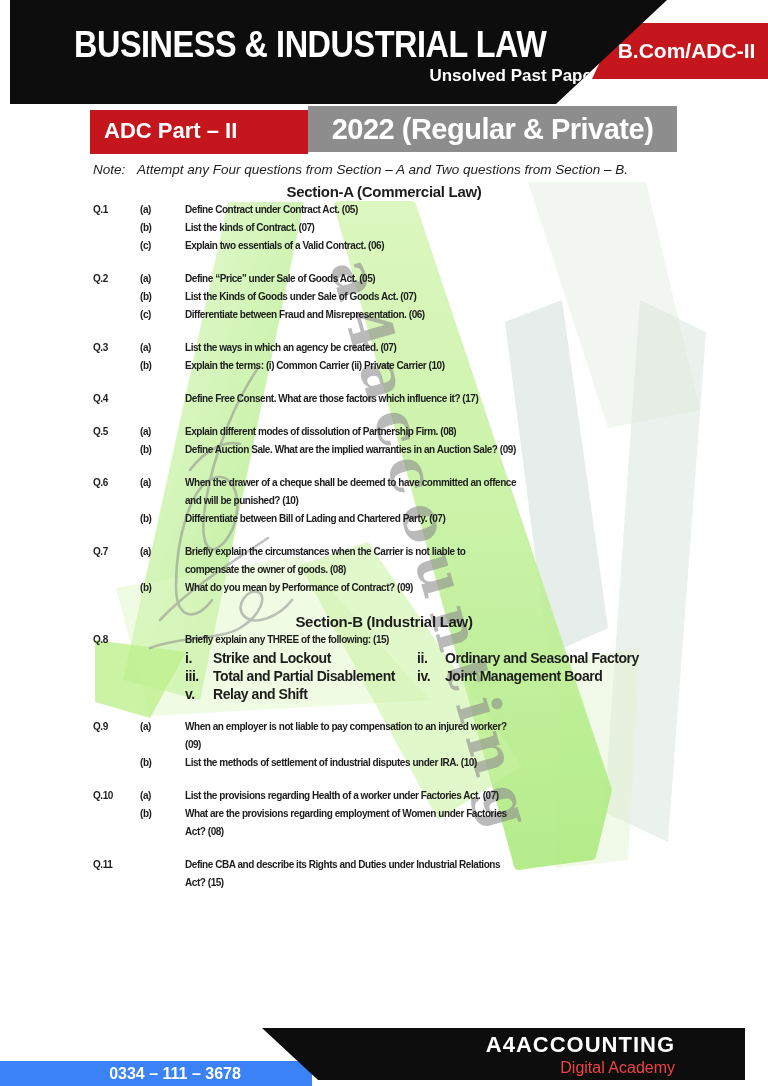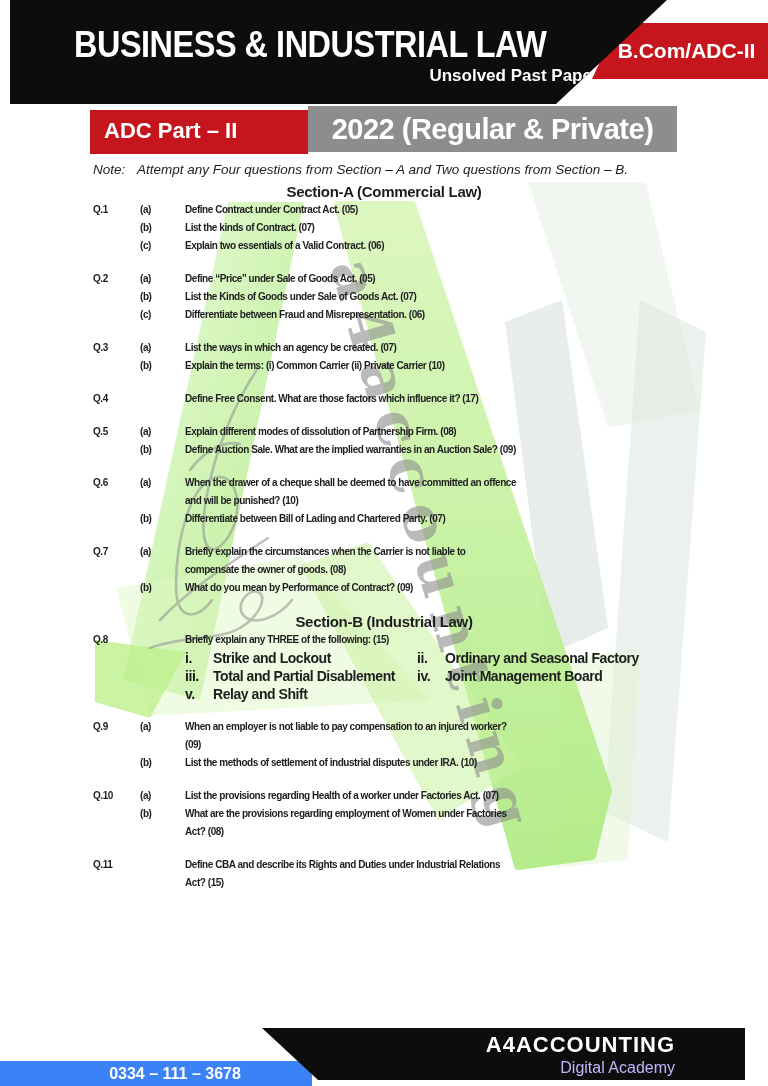--- a/index.html
+++ b/index.html
@@ -37,21 +37,21 @@
   .sub-marker{width:28px;flex:none;}
   
   .foot-red{position:absolute;left:0;top:1061px;width:312px;height:25px;background:#3b82f6;z-index:3;
         color:#fff;font-size:16px;font-weight:bold;line-height:25px;text-align:center;
         padding-left:38px;box-sizing:border-box;}
   .foot-black{position:absolute;left:0;top:1028px;width:745px;height:52px;background:#0d0d0d;z-index:4;
         clip-path:polygon(262px 0,100% 0,100% 100%,318px 100%);
         display:flex;flex-direction:column;align-items:flex-end;justify-content:center;
         padding-right:70px;box-sizing:border-box;}
   .foot-brand{color:#fff;font-size:22px;font-weight:bold;letter-spacing:1px;line-height:26px;}
-  .foot-tag{color:#c4b5fd;font-size:16px;font-weight:400;line-height:19px;}
+  .foot-tag{color:#ef4444;font-size:16px;font-weight:400;line-height:19px;}
 </style>
 </head>
 <body>
 
 <div class="page">
 
   <svg class="wm" viewBox="0 0 768 1086" aria-hidden="true">
     <defs>
       <linearGradient id="g1" x1="0" y1="0" x2="1" y2="1">
         <stop offset="0" stop-color="#e8fbd6"></stop>

